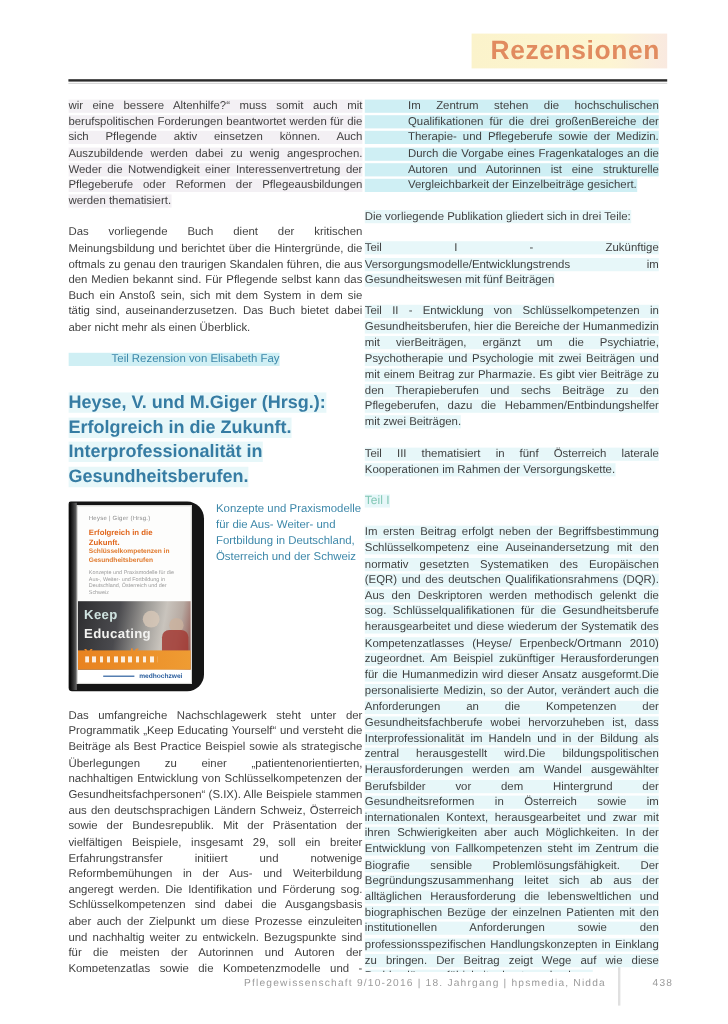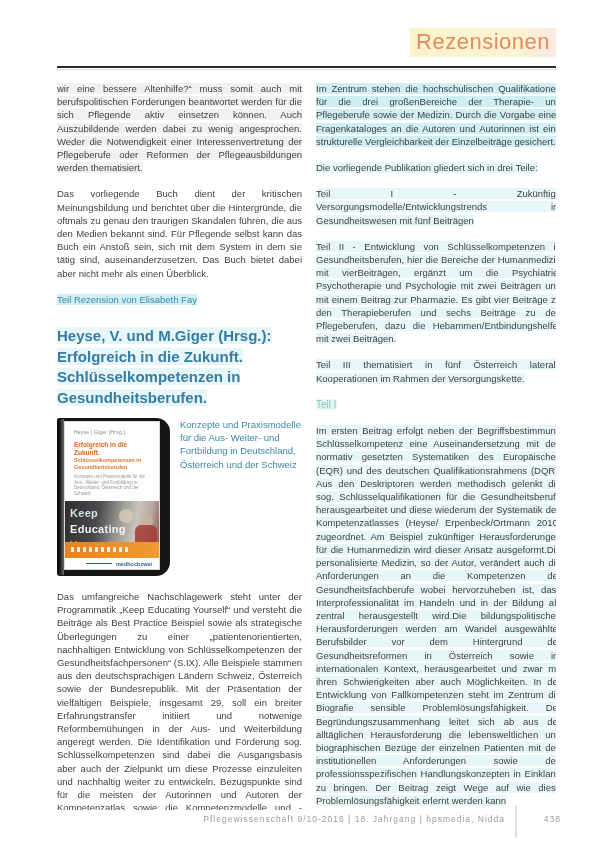--- a/index.html
+++ b/index.html
@@ -10,41 +10,41 @@
     color:#3f3f3f;
     position:relative;
     overflow:hidden;
   }
   .page { width:607px; height:853px; position:relative; background:#fff; }
 
   
   .header { position:absolute; top:28px; left:57px; width:499px; text-align:right; }
   .page-title {
     display:inline-block;
-    font-size:22px; font-weight:400; letter-spacing:0.5px;
+    font-size:22px; font-weight:700; letter-spacing:0.5px;
     color:#e18b5f;
     background:linear-gradient(90deg, #fbf3cb 0%, #fdf5d2 70%, #f9e9e0 100%);
-    padding:1px 6px 2px 6px;
+    padding:1px 6px 2px 16px;
   }
   .header-rule { position:absolute; top:66px; left:57px; width:499px; height:2px; background:#2a2a2a; }
   .header-rule-shadow { position:absolute; top:69px; left:57px; width:499px; height:1px; background:#d8d8d8; }
 
   
   .columns {
     position:absolute; top:82px; left:57px; width:499px; height:728px;
-    display:flex; gap:14px; overflow:hidden;
+    display:flex; gap:2px; overflow:hidden;
   }
   .col { width:245px; flex:0 0 245px; }
 
   .body-text {
     font-size:9.5px; line-height:13.2px; text-align:justify;
     margin-bottom:13px;
   }
   .hl-faint { background:rgba(228,222,230,0.45); box-decoration-break:clone; -webkit-box-decoration-break:clone; }
-  .hl-cyan { background:rgba(168,226,235,0.55); box-decoration-break:clone; -webkit-box-decoration-break:clone; }
+  .hl-cyan { background:rgba(168,226,235,0.55); box-decoration-break:clone;padding-left:36px; -webkit-box-decoration-break:clone; }
   .hl-cyan-light { background:rgba(182,230,238,0.33); box-decoration-break:clone; -webkit-box-decoration-break:clone; }
 
   .reviewer-line { font-size:9.5px; line-height:13.2px; color:#3c87a9; margin-bottom:20px; }
 
   .book-heading {
     font-size:15px; line-height:20.5px; font-weight:700; color:#367ca3;
     margin-bottom:10px;
   }
 
   
@@ -128,21 +128,21 @@
   <div class="header-rule"></div>
   <div class="header-rule-shadow"></div>
 
   <div class="columns">
 
     <section class="col">
       <p class="body-text"><span class="hl-faint">wir eine bessere Altenhilfe?“ muss somit auch mit berufspolitischen Forderungen beantwortet werden für die sich Pflegende aktiv einsetzen können. Auch Auszubildende werden dabei zu wenig angesprochen. Weder die Notwendigkeit einer Interessenvertretung der Pflegeberufe oder Reformen der Pflegeausbildungen werden thematisiert.</span></p>
       <p class="body-text"><span>Das vorliegende Buch dient der kritischen Meinungsbildung und berichtet über die Hintergründe, die oftmals zu genau den traurigen Skandalen führen, die aus den Medien bekannt sind. Für Pflegende selbst kann das Buch ein Anstoß sein, sich mit dem System in dem sie tätig sind, auseinanderzusetzen. Das Buch bietet dabei aber nicht mehr als einen Überblick.</span></p>
       <p class="reviewer-line"><span class="hl-cyan">Teil Rezension von Elisabeth Fay</span></p>
 
-      <h2 class="book-heading"><span class="hl-cyan-light">Heyse, V. und M.Giger (Hrsg.): Erfolgreich in die Zukunft. Schlüsselkompetenzen in Gesundheitsberufen.</span></h2>
+      <h2 class="book-heading"><span class="hl-cyan-light">Heyse, V. und M.Giger (Hrsg.): Erfolgreich in die Zukunft. Interprofessionalität in Gesundheitsberufen.</span></h2>
 
       <div class="book-row">
 
         <div class="book">
           <div class="book-back"></div>
           <div class="book-edge"></div>
           <div class="book-front">
             <div class="cover-authors">Heyse | Giger (Hrsg.)</div>
             <div class="cover-title">Erfolgreich in die Zukunft.</div>
             <div class="cover-subtitle">Schlüsselkompetenzen in Gesundheitsberufen</div>

